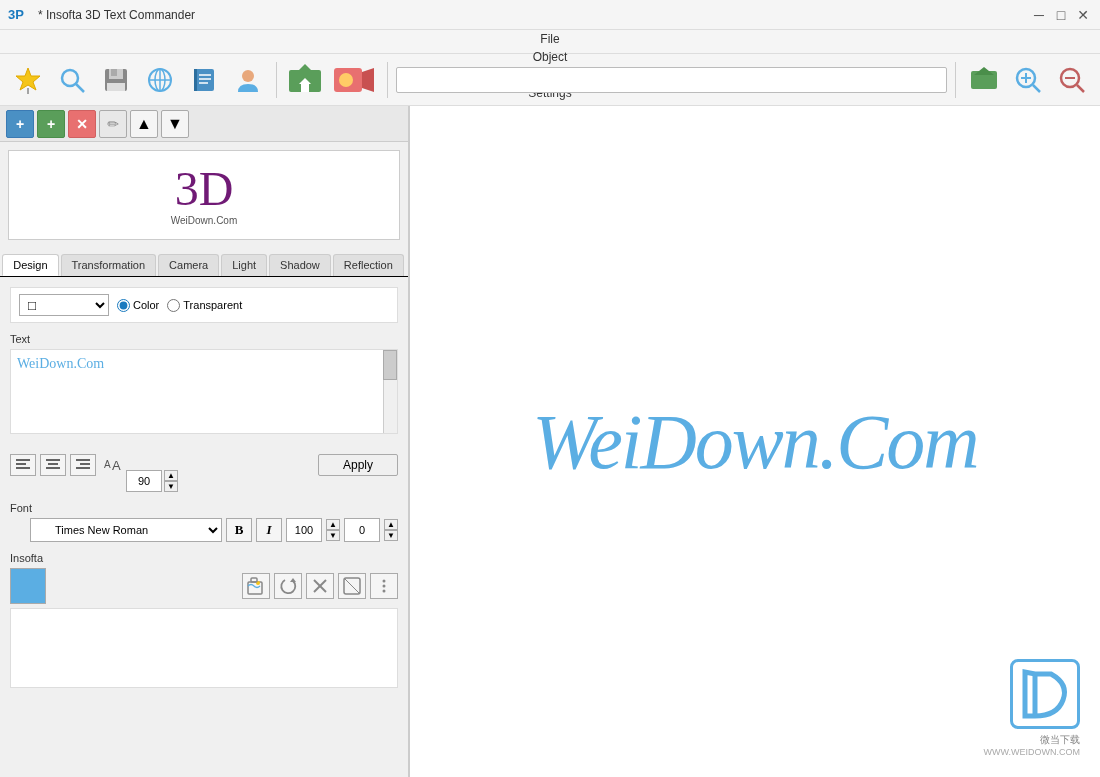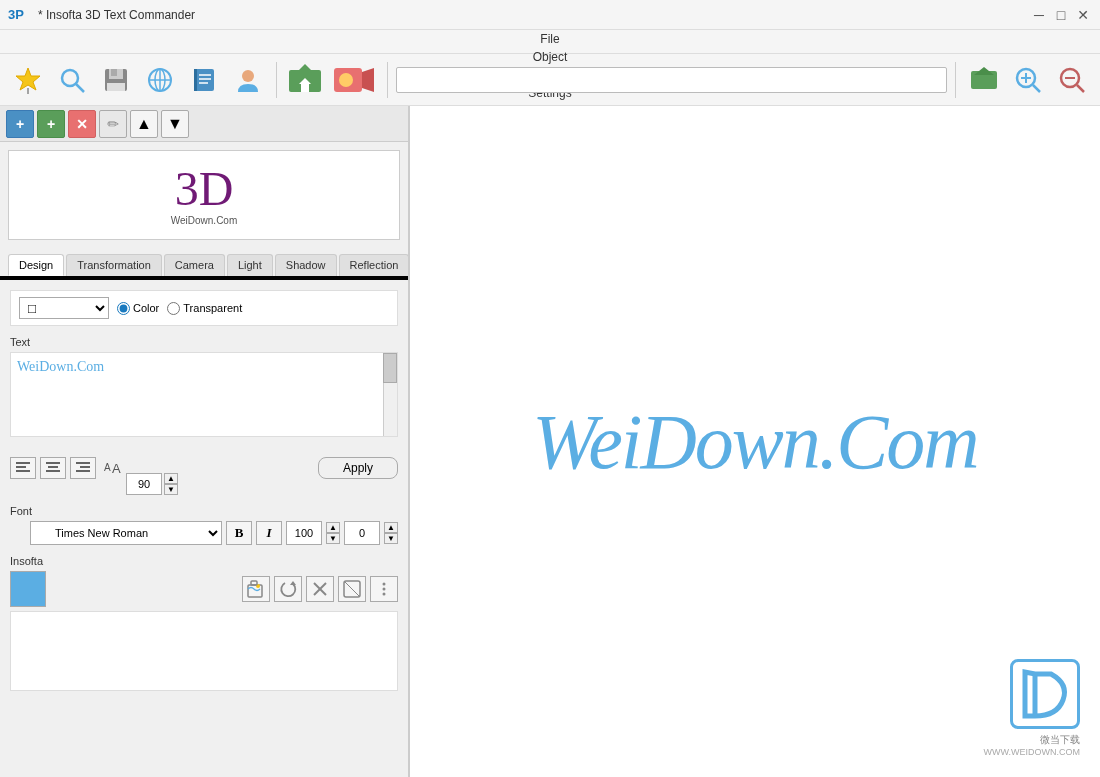--- a/index.html
+++ b/index.html
@@ -67,22 +67,22 @@
       overflow: hidden;
     }
     .preview-3d-text {
       font-size: 48px; font-weight: normal; color: #701a75;
       font-family: 'Times New Roman', serif; line-height: 1;
     }
     .preview-subtitle { font-size: 10px; color: #555; margin-top: 2px; }
 
     
     .tabs {
-      display: flex; background: #f0f0f0; border-bottom: 4px solid #000000;
-      padding: 6px 8px 0 8px; gap: 0;
+      display: flex; background: #f0f0f0; border-bottom: 1px solid #000000;
+      padding: 6px 8px 0 8px; gap: 0; justify-content: center;
     }
     .tab {
       padding: 4px 10px; font-size: 11px; cursor: pointer; border: 1px solid #ccc;
       border-bottom: none; background: #e0e0e0; margin-right: 2px;
       border-radius: 3px 3px 0 0; color: #333;
     }
     .tab.active { background: white; border-bottom: 1px solid white; color: #000; font-weight: 500; }
 
     
     .tab-content { padding: 10px; flex: 1; overflow-y: auto; background: #f0f0f0; }
@@ -114,21 +114,21 @@
     .size-input-wrap { display: flex; align-items: center; gap: 2px; margin-top: 32px; }
     .size-icon { font-size: 14px; color: #555; }
     .size-input {
       width: 36px; height: 22px; border: 1px solid #aaa; text-align: center;
       font-size: 11px; background: white;
     }
     .spinner { display: flex; flex-direction: column; }
     .spin-btn { width: 14px; height: 11px; border: 1px solid #aaa; background: #f0f0f0; cursor: pointer; font-size: 8px; display: flex; align-items: center; justify-content: center; }
     .apply-btn {
       margin-left: auto; padding: 3px 24px; background: #f0f0f0; border: 1px solid #aaa;
-      cursor: pointer; font-size: 12px; border-radius: 8px;
+      cursor: pointer; font-size: 12px; border-radius: 2px;
     }
 
     
     .font-section { margin-bottom: 10px; }
     .font-row { display: flex; align-items: center; gap: 4px; }
     .font-select { flex: 1; height: 24px; border: 1px solid #aaa; background: white; font-size: 11px; padding: 0 20px; margin-left: 20px; }
     .font-btn {
       width: 26px; height: 24px; border: 1px solid #aaa; background: #f5f5f5;
       cursor: pointer; font-size: 13px; font-weight: bold; display: flex; align-items: center; justify-content: center;
     }

